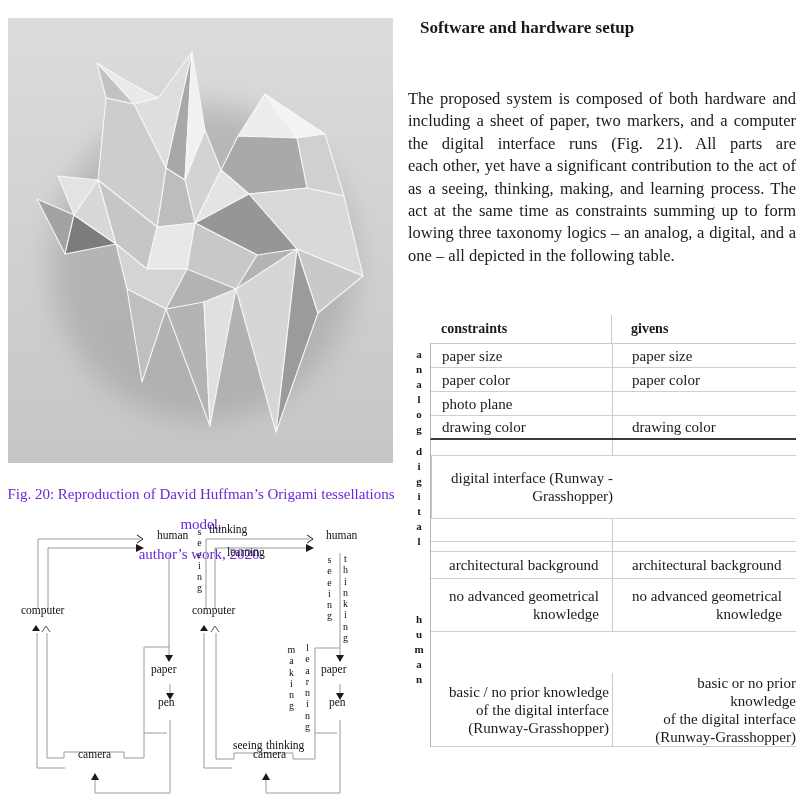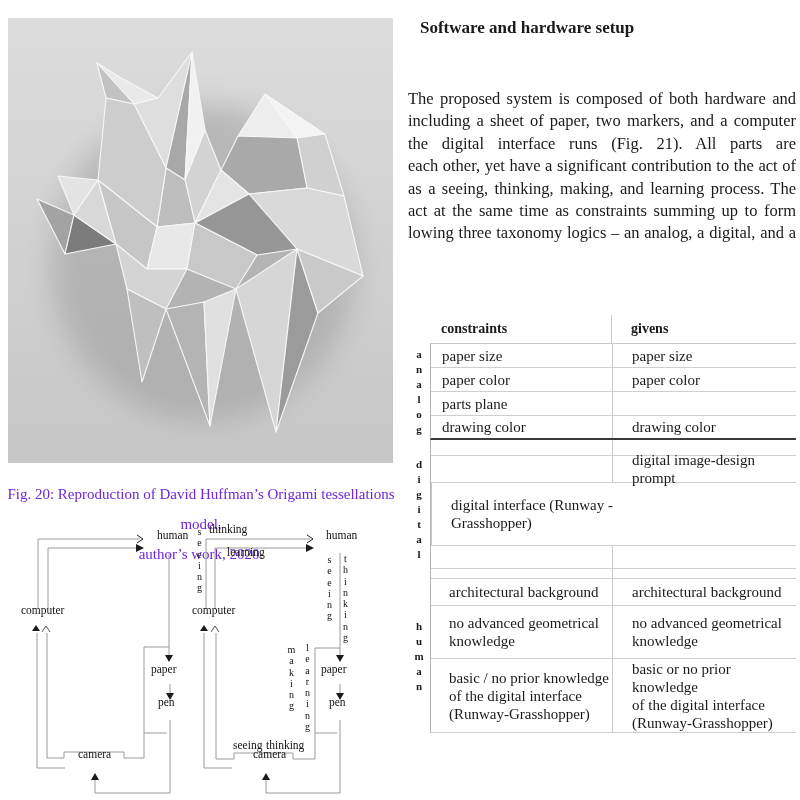--- a/index.html
+++ b/index.html
@@ -27,21 +27,21 @@
 
   
   #table{left:408px;top:315px;width:388px;font-size:15px;}
   .thead{display:flex;height:28px;align-items:center;font-weight:bold;font-size:14px;}
   .thead .hsp{width:22px;}
   .thead .hc1{width:181px;padding-left:11px;box-sizing:border-box;}
   .thead .hc2{flex:1;padding-left:19px;border-left:1px solid #c9c9c9;box-sizing:border-box;align-self:stretch;display:flex;align-items:center;}
   .section{display:flex;}
   .seclab{width:22px;display:flex;flex-direction:column;justify-content:center;align-items:center;
     font-weight:bold;font-size:11px;line-height:15px;}
-  .secrows{flex:1;border-left:1px solid #b3b3b3;}
+  .secrows{flex:1;border-left:1px solid #b3b3b3;text-align:right;}
   .section.first .secrows{border-top:1px solid #c9c9c9;}
   .section.thick .secrows{border-bottom:2px solid #3a3a3a;}
   .section.thick .trow:last-child{border-bottom:none;}
   .trow{display:flex;border-bottom:1px solid #cfcfcf;box-sizing:border-box;}
   .c1{width:181px;display:flex;align-items:center;padding-left:11px;box-sizing:border-box;
       white-space:pre-line;line-height:18px;}
   .section.ind .c1{padding-left:18px;}
   .c2{flex:1;display:flex;align-items:center;padding-left:19px;border-left:1px solid #c9c9c9;
       box-sizing:border-box;white-space:pre-line;line-height:18px;}
 
@@ -108,20 +108,21 @@
 
 <div id="heading" class="abs">Software and hardware setup</div>
 <div id="paragraph" class="abs">
     <div class="pline">The proposed system is composed of both hardware and software</div>
     <div class="pline">including a sheet of paper, two markers, and a computer on which</div>
     <div class="pline">the digital interface runs (Fig. 21). All parts are complementary to</div>
     <div class="pline">each other, yet have a significant contribution to the act of design</div>
     <div class="pline">as a seeing, thinking, making, and learning process. The givens</div>
     <div class="pline">act at the same time as constraints summing up to form the fol-</div>
     <div class="pline">lowing three taxonomy logics – an analog, a digital, and a human</div>
+    <div class="pline last">one – all depicted in the following table.</div>
   </div>
 
 <div id="table" class="abs">
   <div class="thead">
     <div class="hsp"></div>
     <div class="hc1">constraints</div>
     <div class="hc2">givens</div>
   </div>
   <div id="tbody">
       <div class="section first thick">
@@ -136,21 +137,21 @@
         <div class="secrows">
           <div class="trow" style="height: 24px;">
             <div class="c1">paper size</div>
             <div class="c2">paper size</div>
           </div>
           <div class="trow" style="height: 24px;">
             <div class="c1">paper color</div>
             <div class="c2">paper color</div>
           </div>
           <div class="trow" style="height: 24px;">
-            <div class="c1">parts plane</div>
+            <div class="c1">photo plane</div>
             <div class="c2"></div>
           </div>
           <div class="trow" style="height: 22px;">
             <div class="c1">drawing color</div>
             <div class="c2">drawing color</div>
           </div>
         </div>
       </div>
       <div class="section ind">
         <div class="seclab">
@@ -160,24 +161,20 @@
           <span style="display: block;">i</span>
           <span style="display: block;">t</span>
           <span style="display: block;">a</span>
           <span style="display: block;">l</span>
         </div>
         <div class="secrows">
           <div class="trow" style="height: 16px;">
             <div class="c1"></div>
             <div class="c2"></div>
           </div>
-          <div class="trow" style="height: 27px;">
-            <div class="c1"></div>
-            <div class="c2">digital image-design prompt</div>
-          </div>
           <div class="trow" style="height: 63px;">
             <div class="c2">digital interface (Runway -
 Grasshopper)</div>
           </div>
           <div class="trow" style="height: 23px;">
             <div class="c1"></div>
             <div class="c2"></div>
           </div>
           <div class="trow" style="height: 10px;">
             <div class="c1"></div>
@@ -197,21 +194,21 @@
           <div class="trow" style="height: 27px;">
             <div class="c1">architectural background</div>
             <div class="c2">architectural background</div>
           </div>
           <div class="trow" style="height: 53px;">
             <div class="c1">no advanced geometrical
 knowledge</div>
             <div class="c2">no advanced geometrical
 knowledge</div>
           </div>
-          <div class="trow" style="height: 74px;">
+          <div class="trow" style="height: 74px; margin-top: 41px;">
             <div class="c1">basic / no prior knowledge
 of the digital interface
 (Runway-Grasshopper)</div>
             <div class="c2">basic or no prior knowledge
 of the digital interface
 (Runway-Grasshopper)</div>
           </div>
         </div>
       </div>
     </div>

